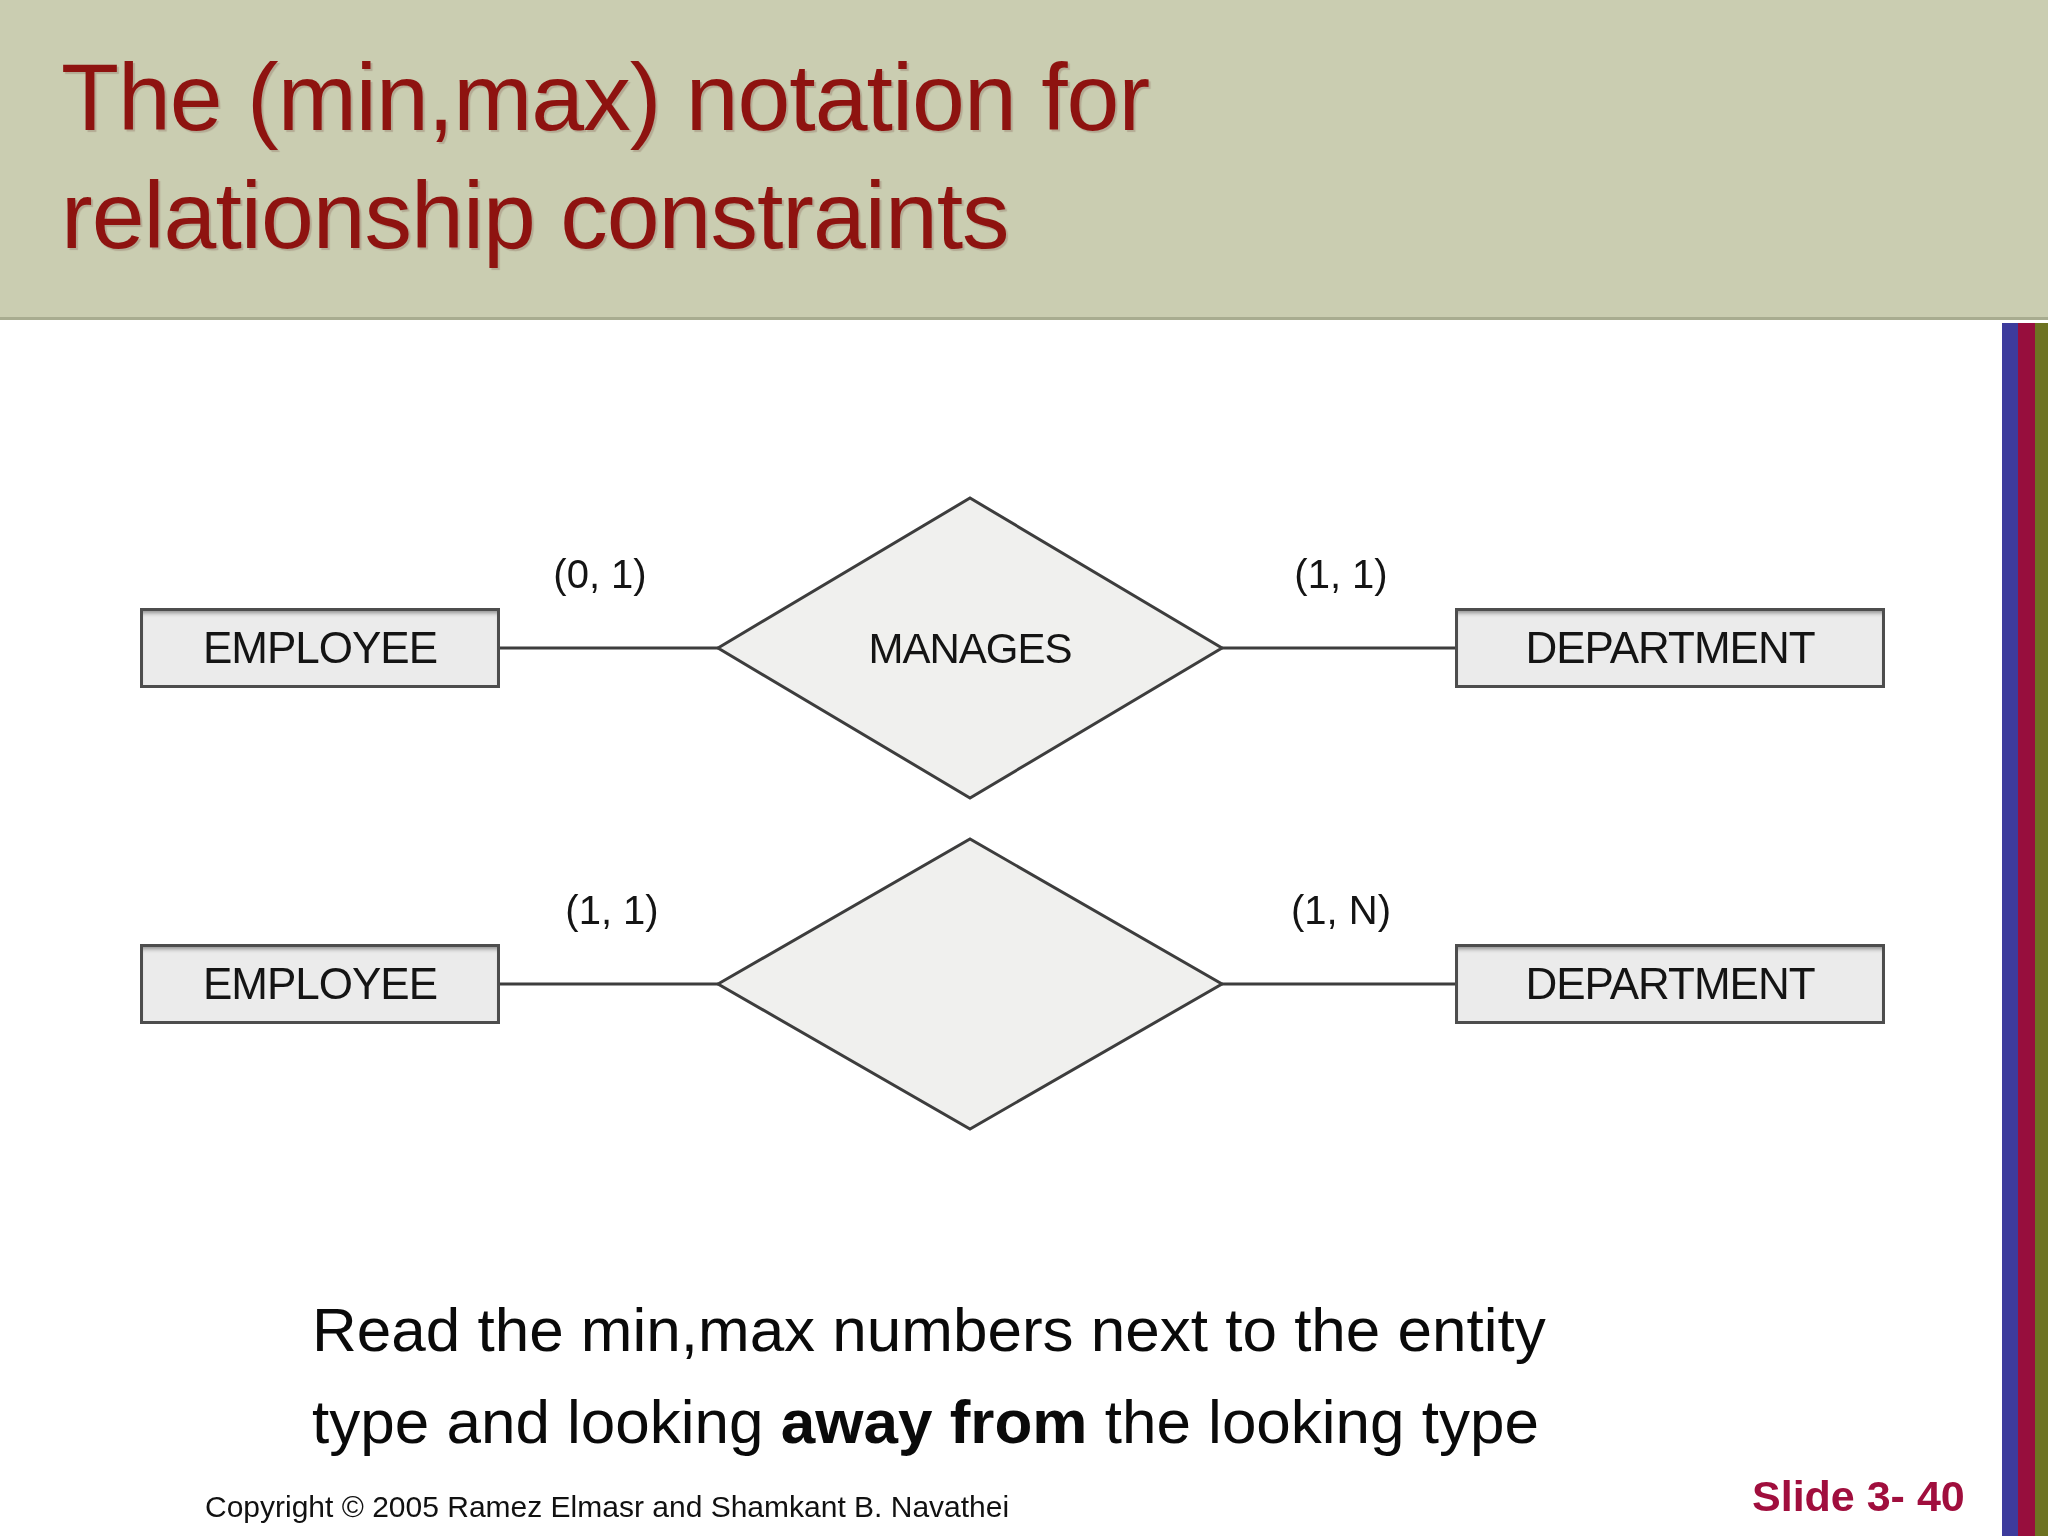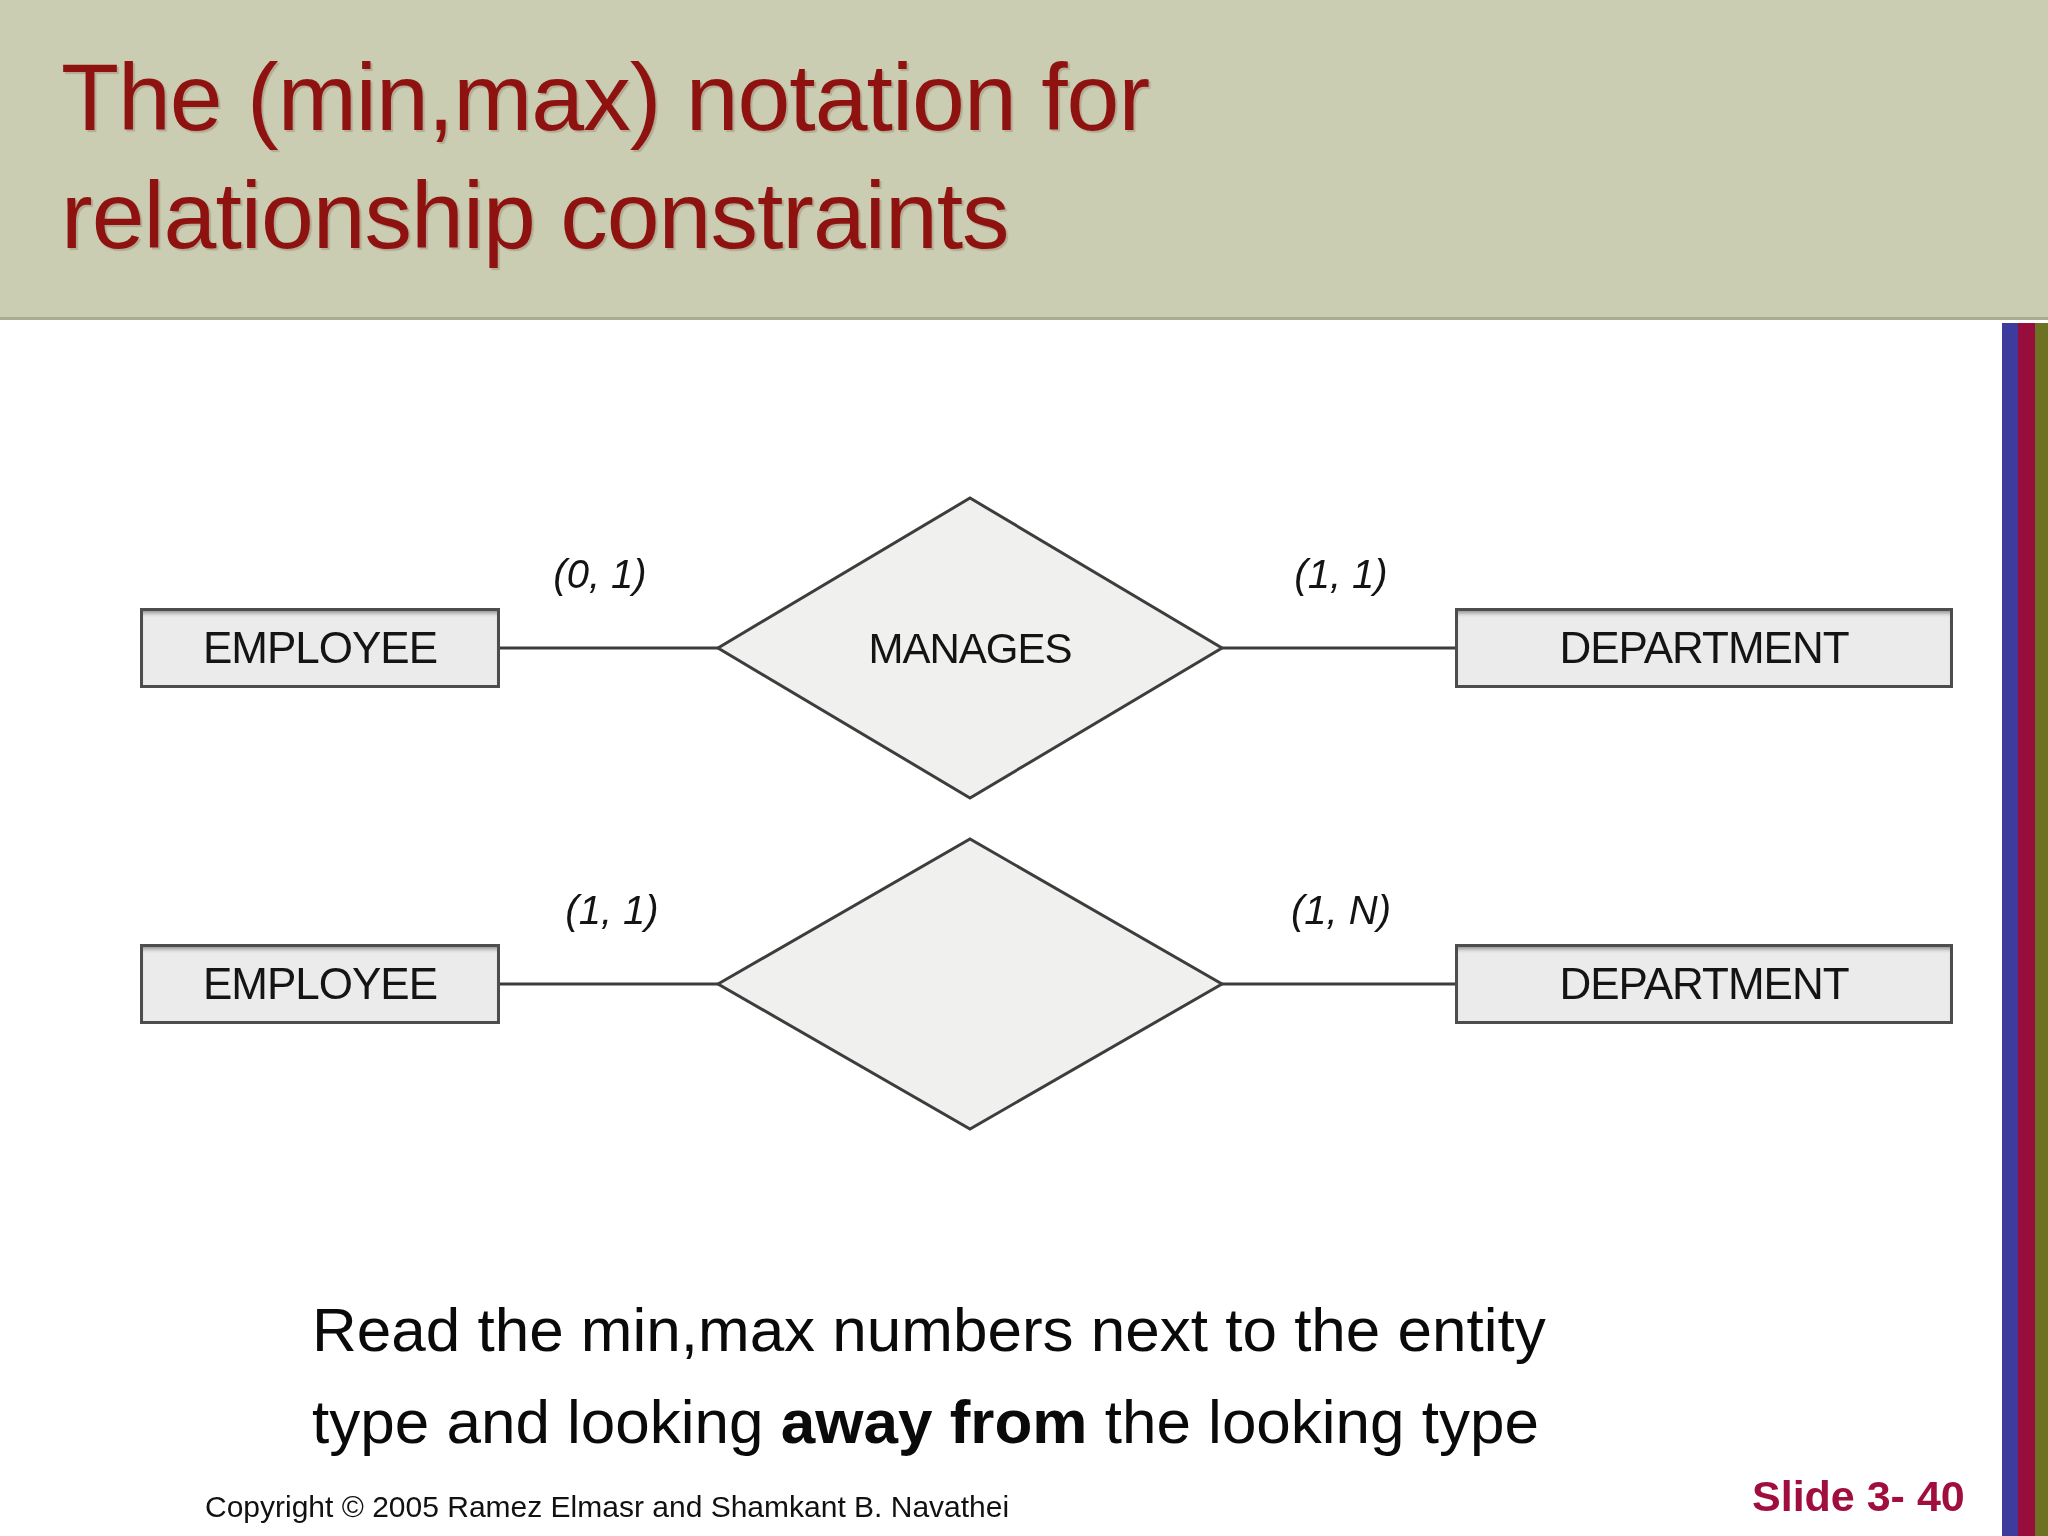--- a/index.html
+++ b/index.html
@@ -33,24 +33,24 @@
   .entity-box{
     position:absolute;width:360px;height:80px;
     background:var(--box_fill);
     border:3px solid var(--box_border);
     box-sizing:border-box;
     display:flex;align-items:center;justify-content:center;
     font-size:44px;color:var(--text_black);
     letter-spacing:-1px;
     box-shadow:inset 0 5px 4px -3px rgba(0,0,0,0.40);
   }
-  .entity-box.wide{width:498px;}
+  .entity-box.wide{width:430px;}
   .card-label{
     position:absolute;width:200px;text-align:center;
-    font-size:40px;color:var(--text_black);font-style:italic;
+    font-size:40px;color:var(--text_black);
   }
   .rel-label{
     position:absolute;width:400px;text-align:center;
     font-size:42px;color:var(--text_black);
     letter-spacing:-1px;
   }
   .caption{
     position:absolute;left:312px;top:1284px;width:1440px;
     font-size:62px;line-height:92px;color:#0a0a0a;
   }

